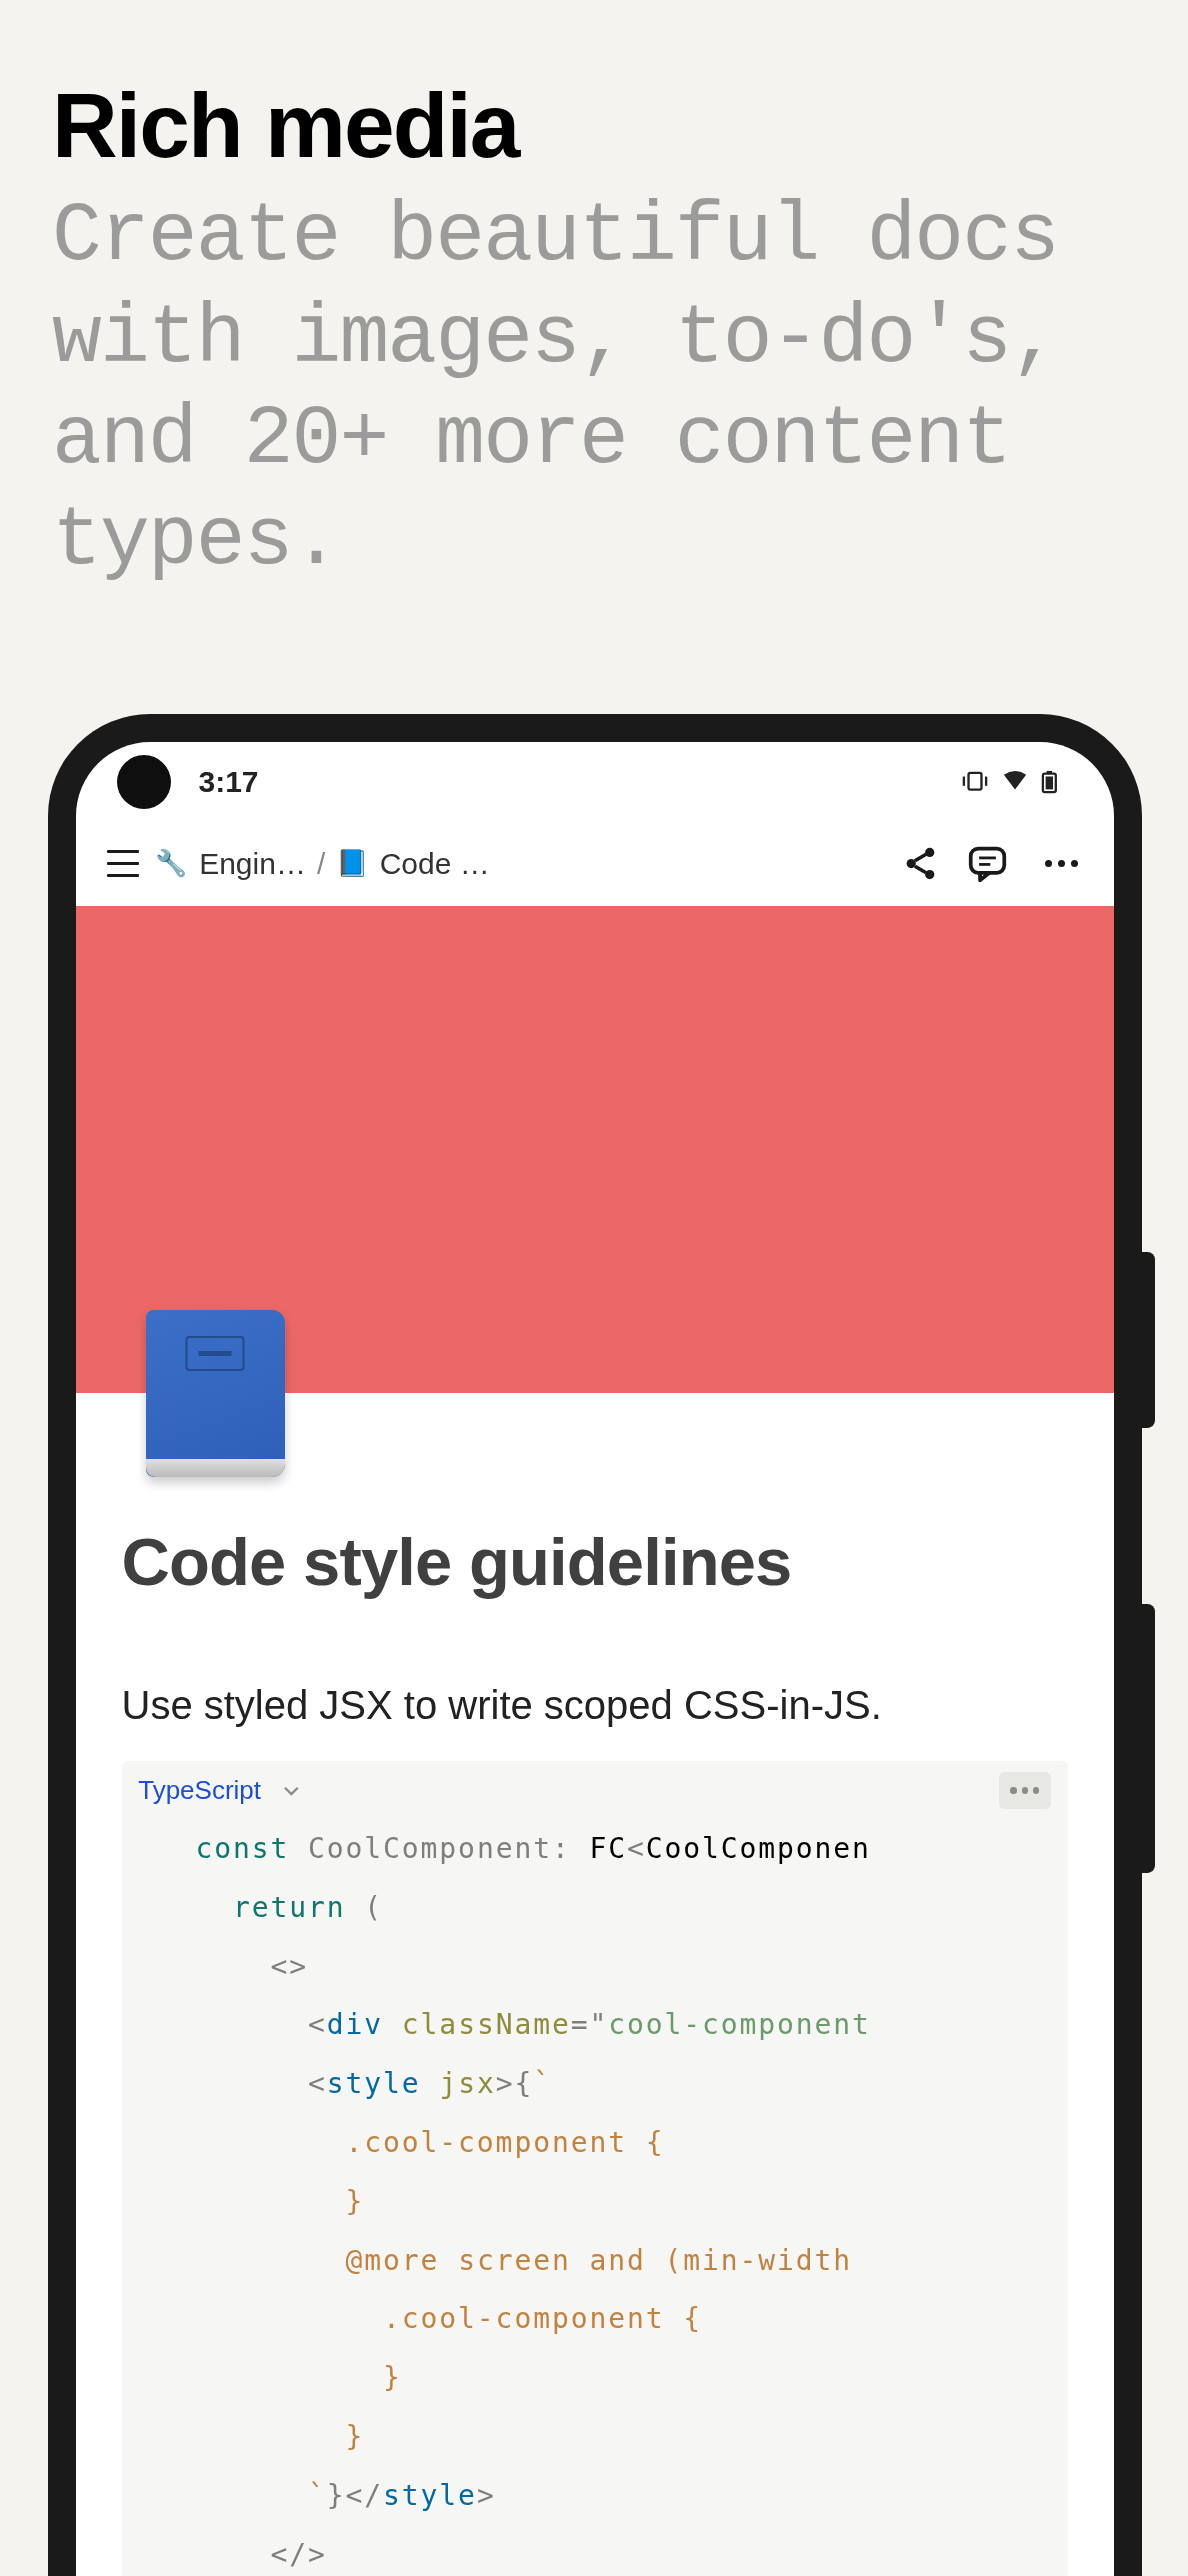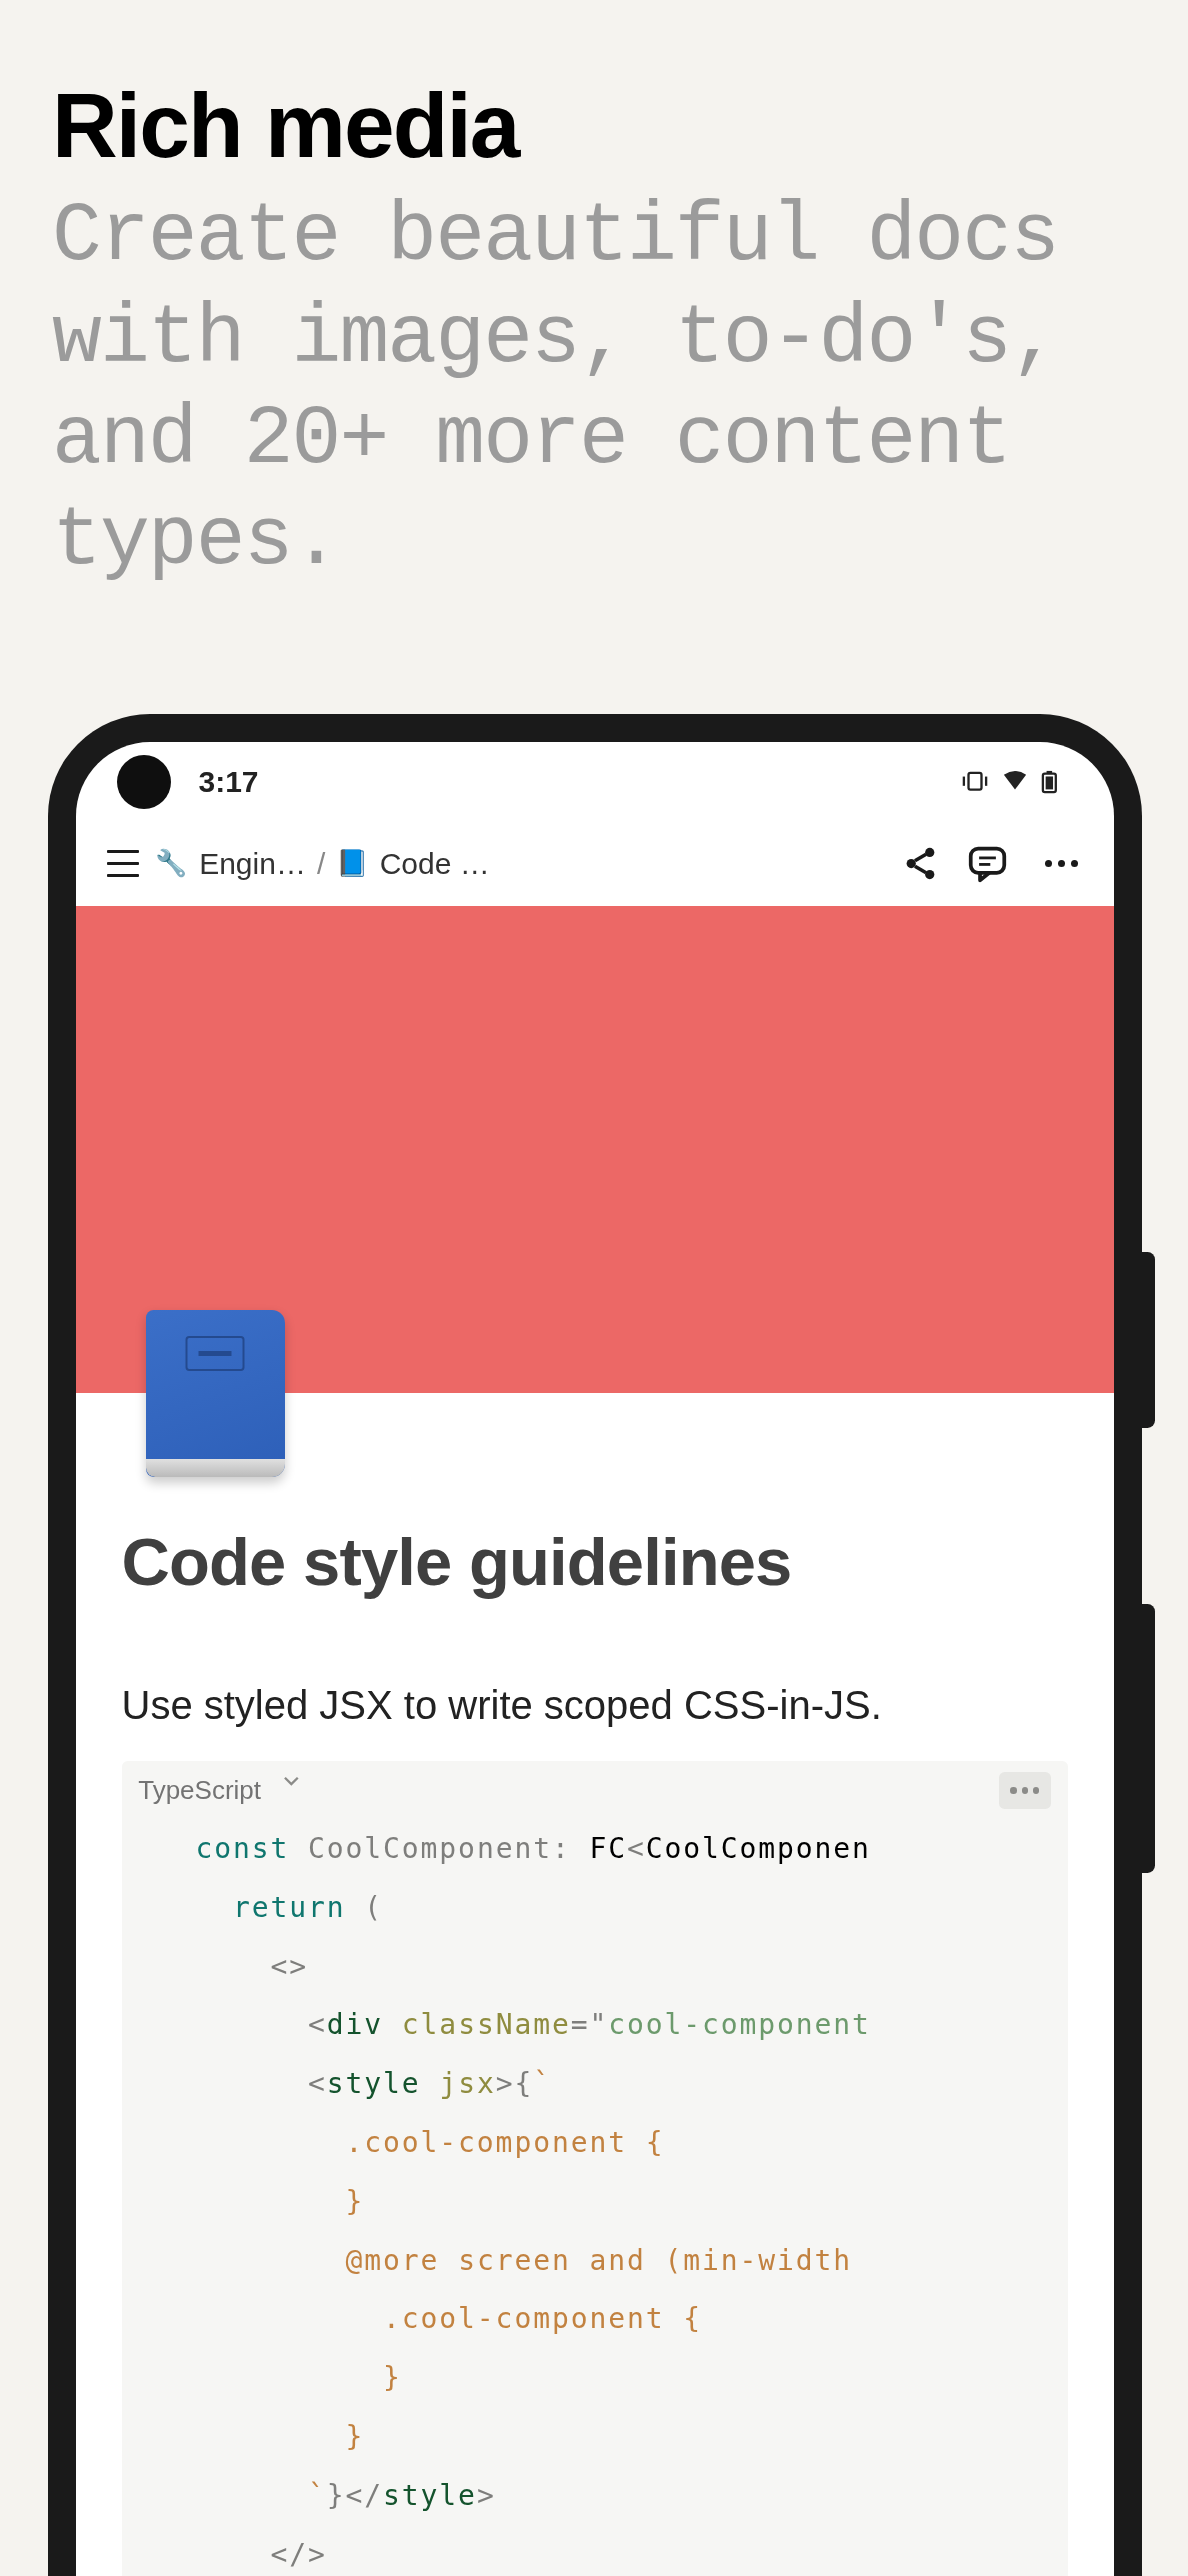--- a/index.html
+++ b/index.html
@@ -207,22 +207,23 @@
   padding-bottom: 18.5px;
 }
 .code-header {
   display: flex;
   align-items: center;
   justify-content: space-between;
   padding: 11px 16.7px;
 }
 .lang-select {
   display: flex;
+  align-items: center;
   gap: 22px;
-  color: #737373;
+  color: #1d4ed8;
   font-size: 26px;
   cursor: pointer;
 }
 .code-more {
   width: 52px;
   height: 37px;
   background: #e7e7e4;
   border-radius: 5.6px;
   display: flex;
   align-items: center;
@@ -241,21 +242,21 @@
   font-size: 28px;
   line-height: 2.1;
   letter-spacing: 1.9px;
   white-space: pre;
   overflow-x: hidden;
   padding-left: 74px;
 }
 .c-purple { color: #0f766e; }
 .c-gray { color: #7e7e7c; }
 .c-type { color: #000000; }
-.c-red { color: #14532d; }
+.c-red { color: #0369a1; }
 .c-olive { color: #8f8c3f; }
 .c-orange { color: #c28240; }
 .c-str { color: #6c9a6c; }
 </style>
 </head>
 <body>
 
 <div class="promo-header">
   <div class="promo-title">Rich media</div>
   <div class="promo-subtitle">Create beautiful docs with images, to-do's, and 20+ more content types.</div>

